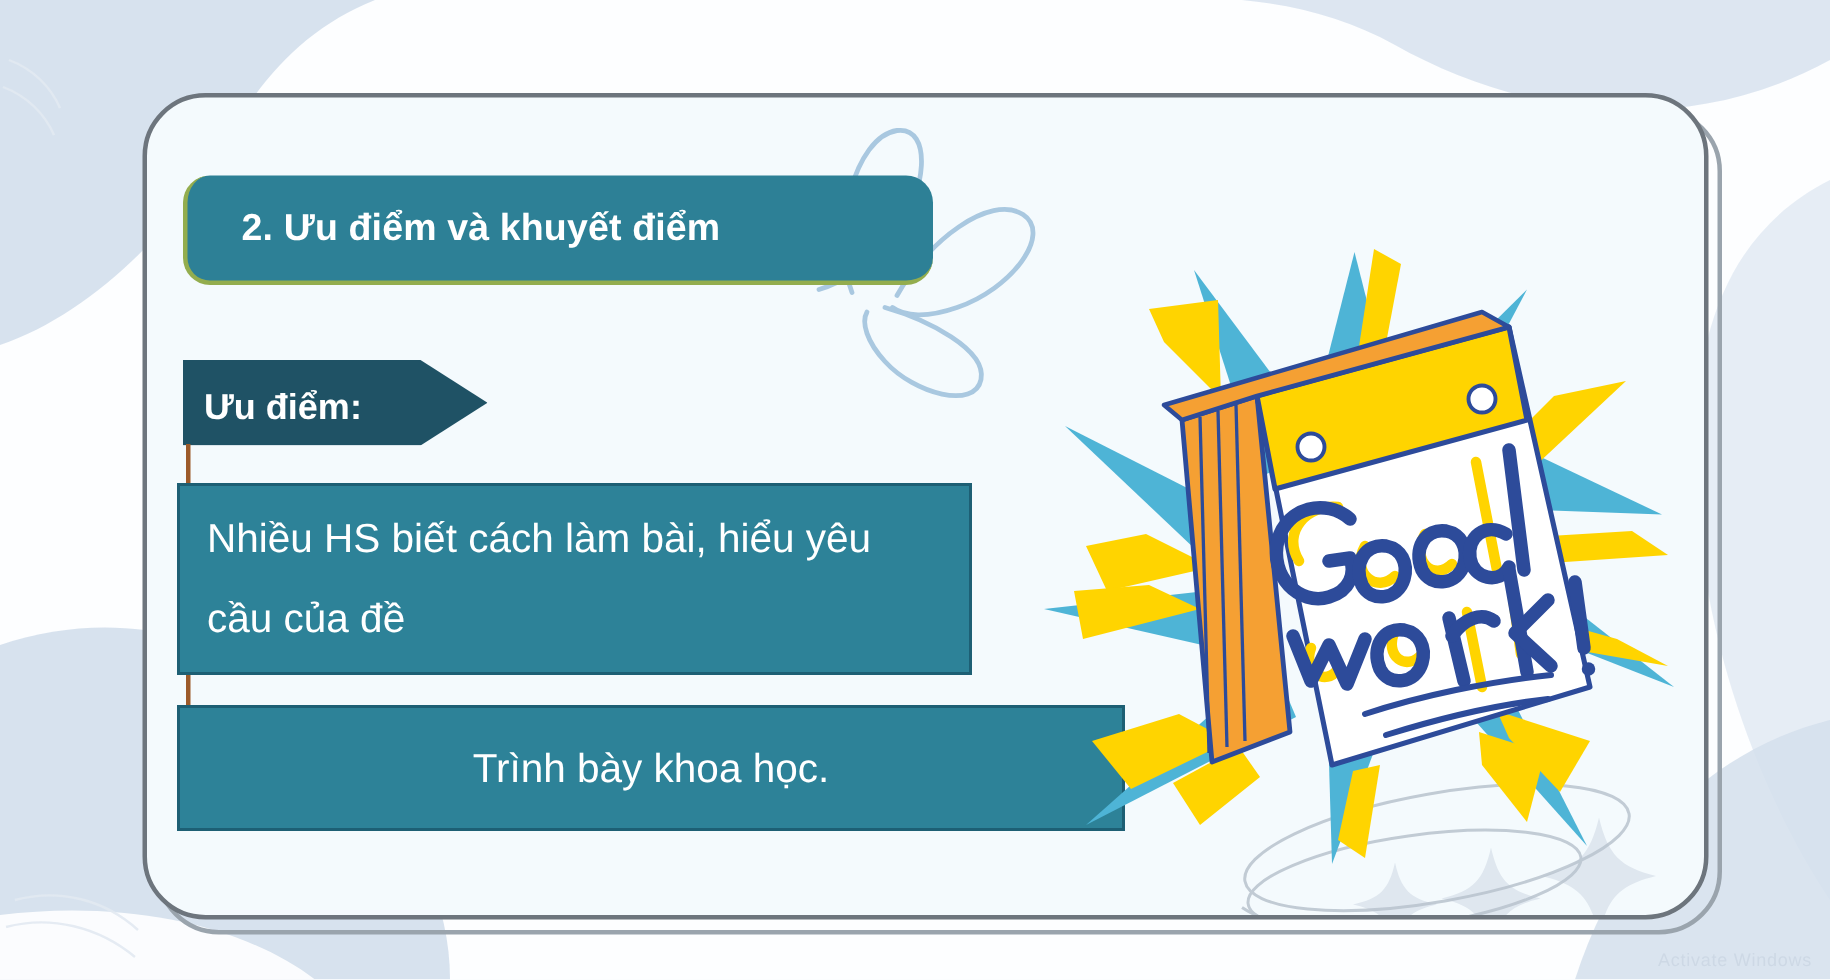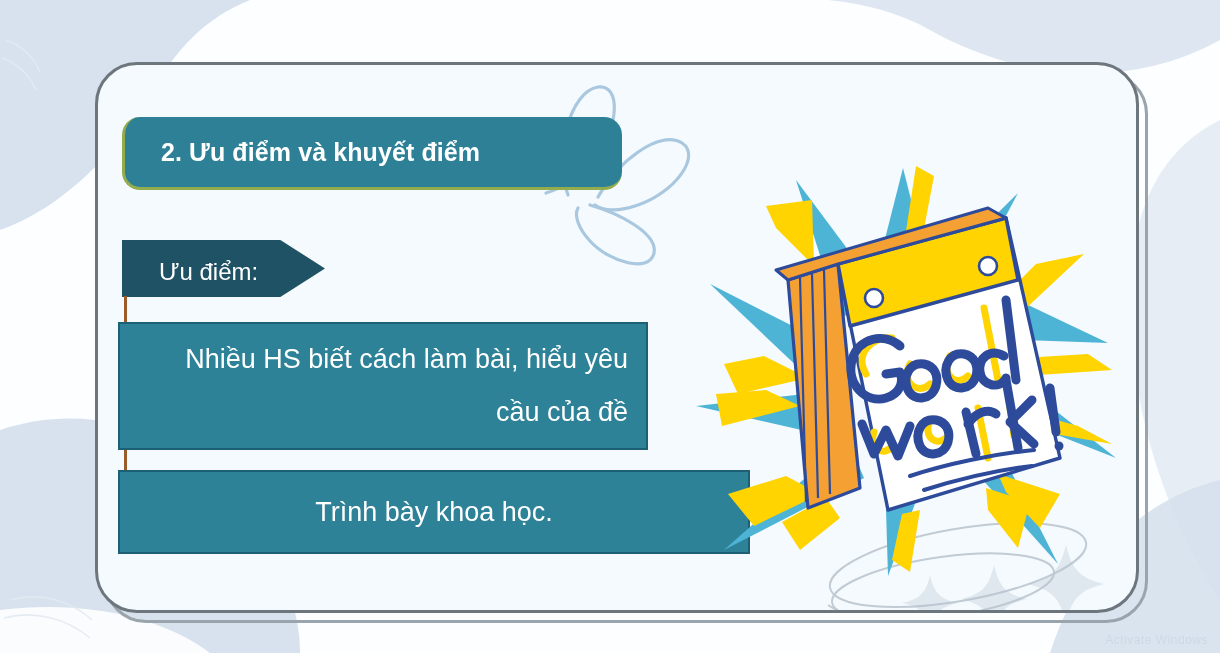--- a/index.html
+++ b/index.html
@@ -99,23 +99,22 @@
   }
   #banner .t {
     position: absolute;
     left: 14px;
     top: 0;
     height: 64px;
     display: flex;
     align-items: center;
     color: #ffffff;
     font-size: 24px;
-    font-weight: normal;
+    font-weight: bold;
     white-space: nowrap;
-    margin-left: 23px;
   }
 
   
   .connector {
     position: absolute;
     left: 124px;
     width: 3px;
     background: #9c5a2a;
   }
   #conn-1 { top: 296px; height: 28px; }
@@ -124,21 +123,21 @@
   
   .content-box {
     position: absolute;
     left: 118px;
     background: #2d8298;
     border: 2px solid #1d5f74;
     box-sizing: border-box;
     display: flex;
     align-items: center;
     justify-content: center;
-    text-align: right;
+    text-align: left;
     color: #ffffff;
   }
   #box-1 {
     top: 322px;
     width: 530px;
     height: 128px;
     font-size: 27px;
     line-height: 53px;
     padding: 0 18px;
   }

